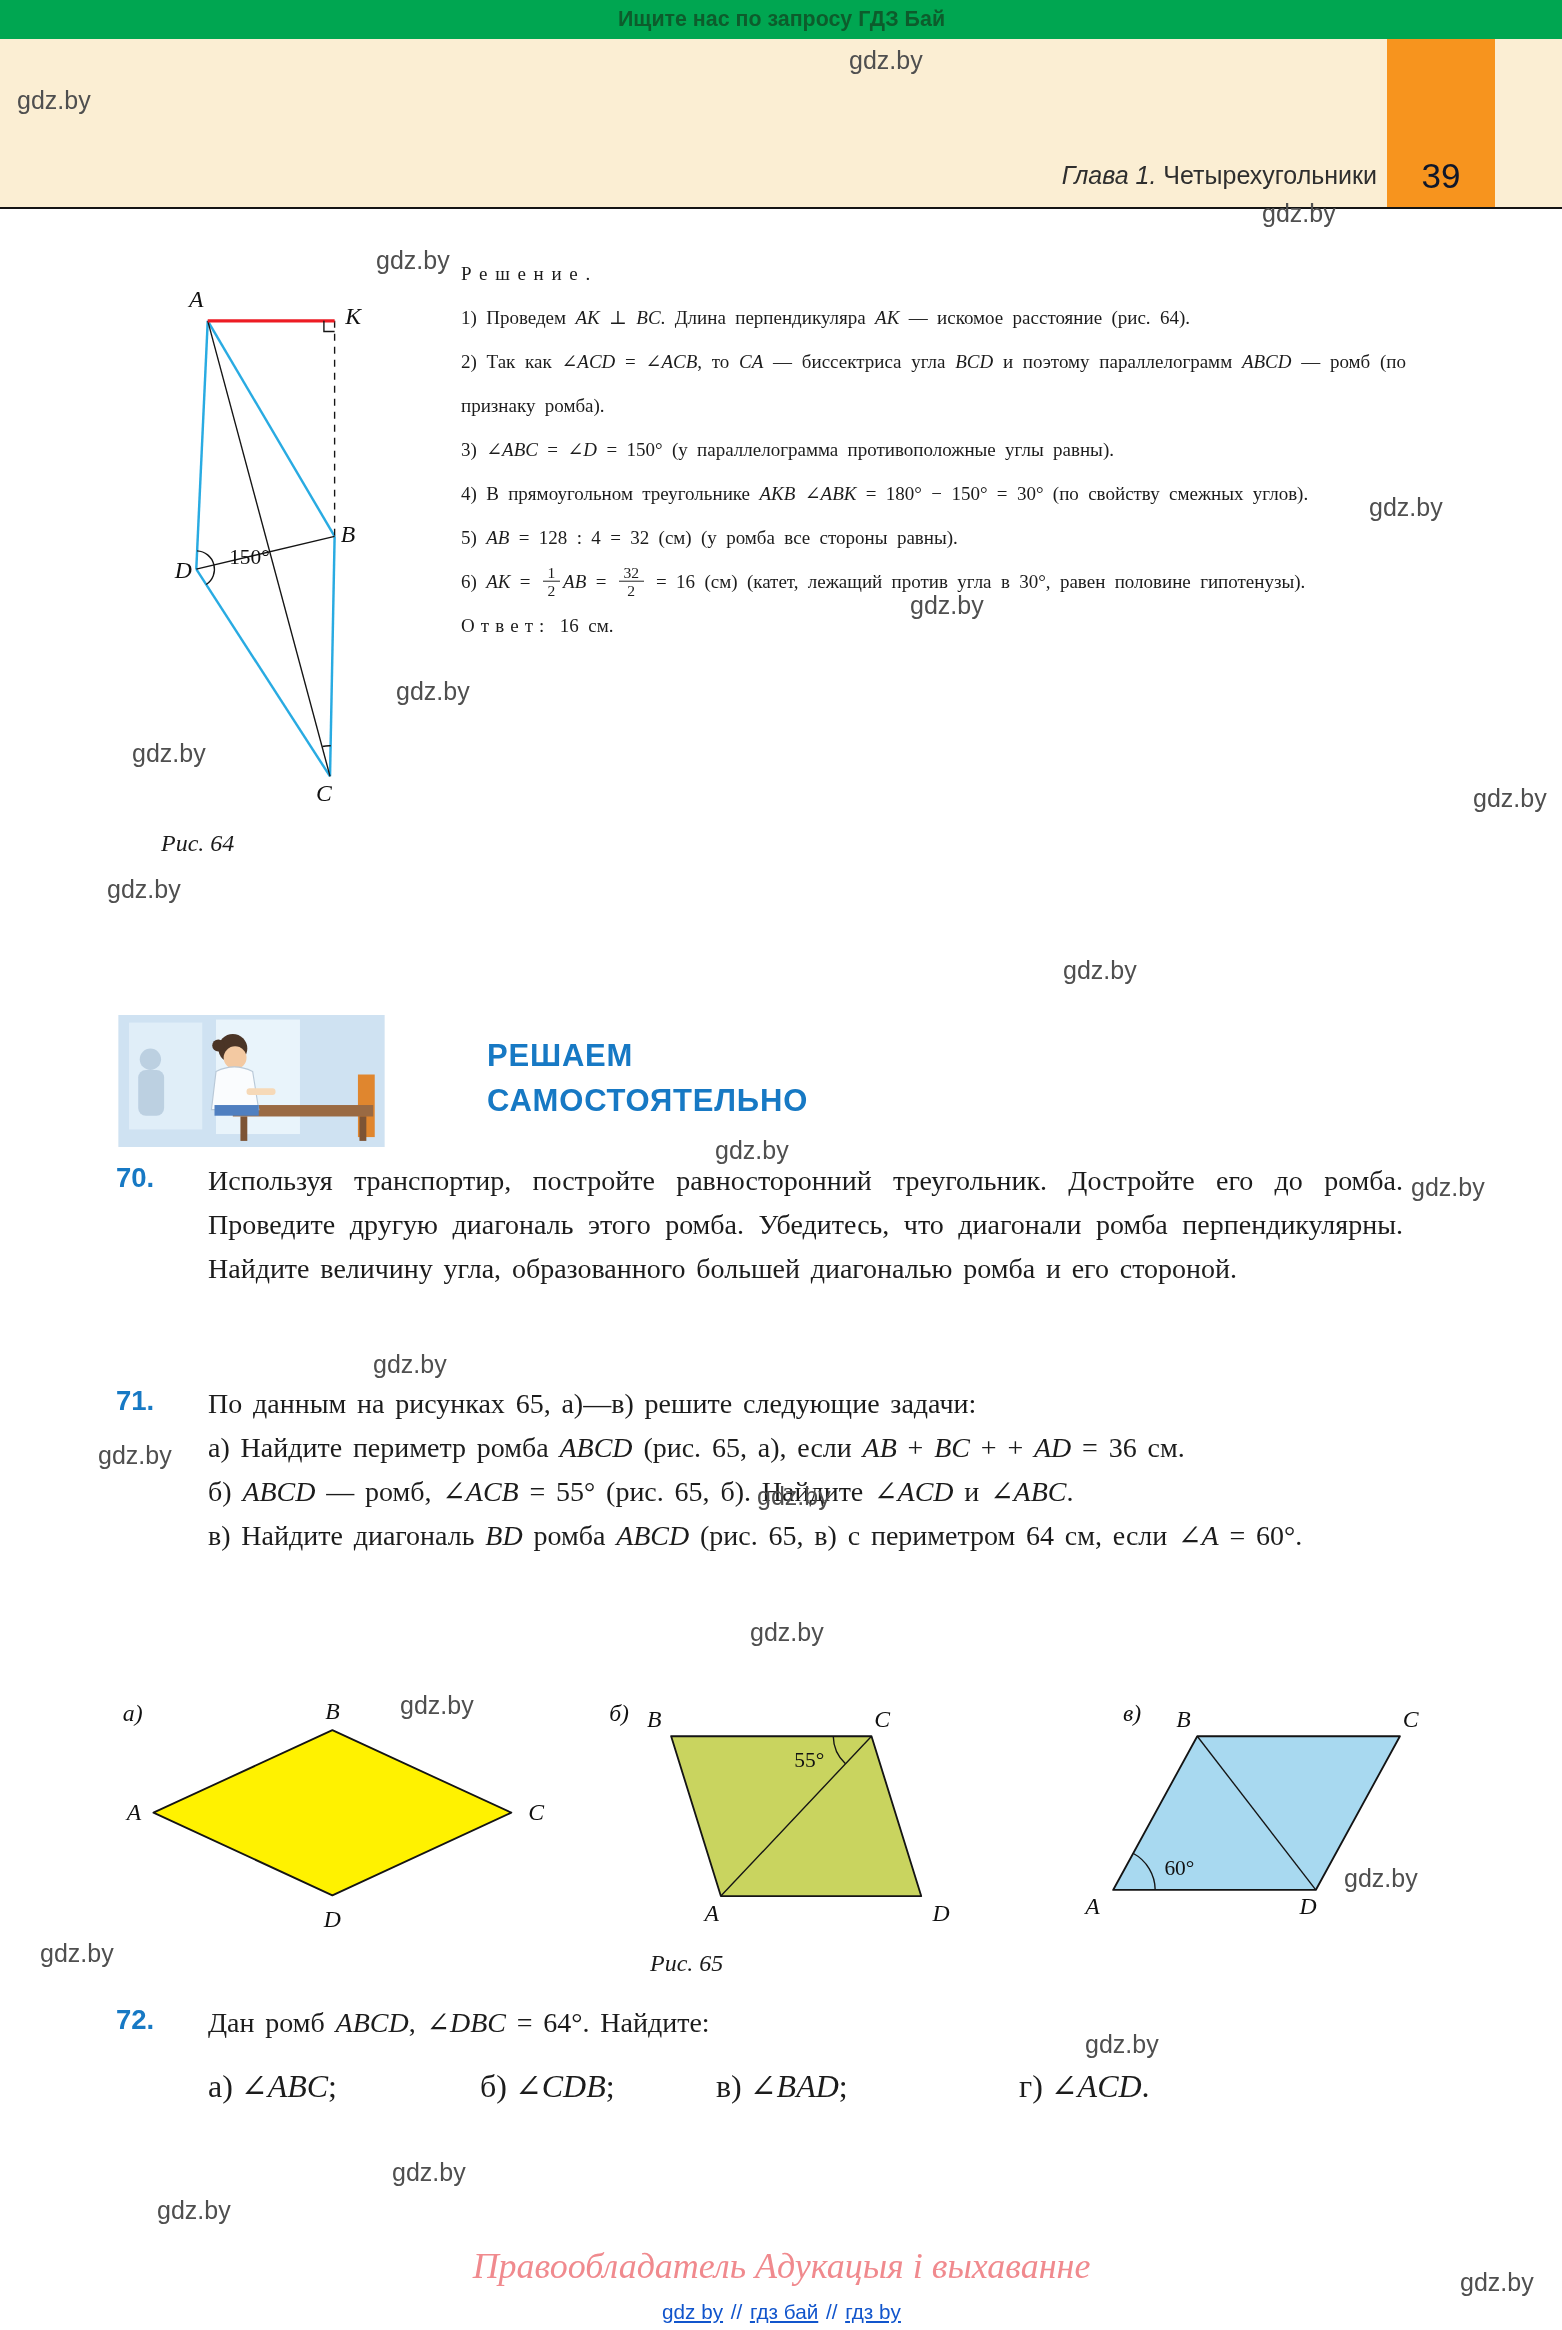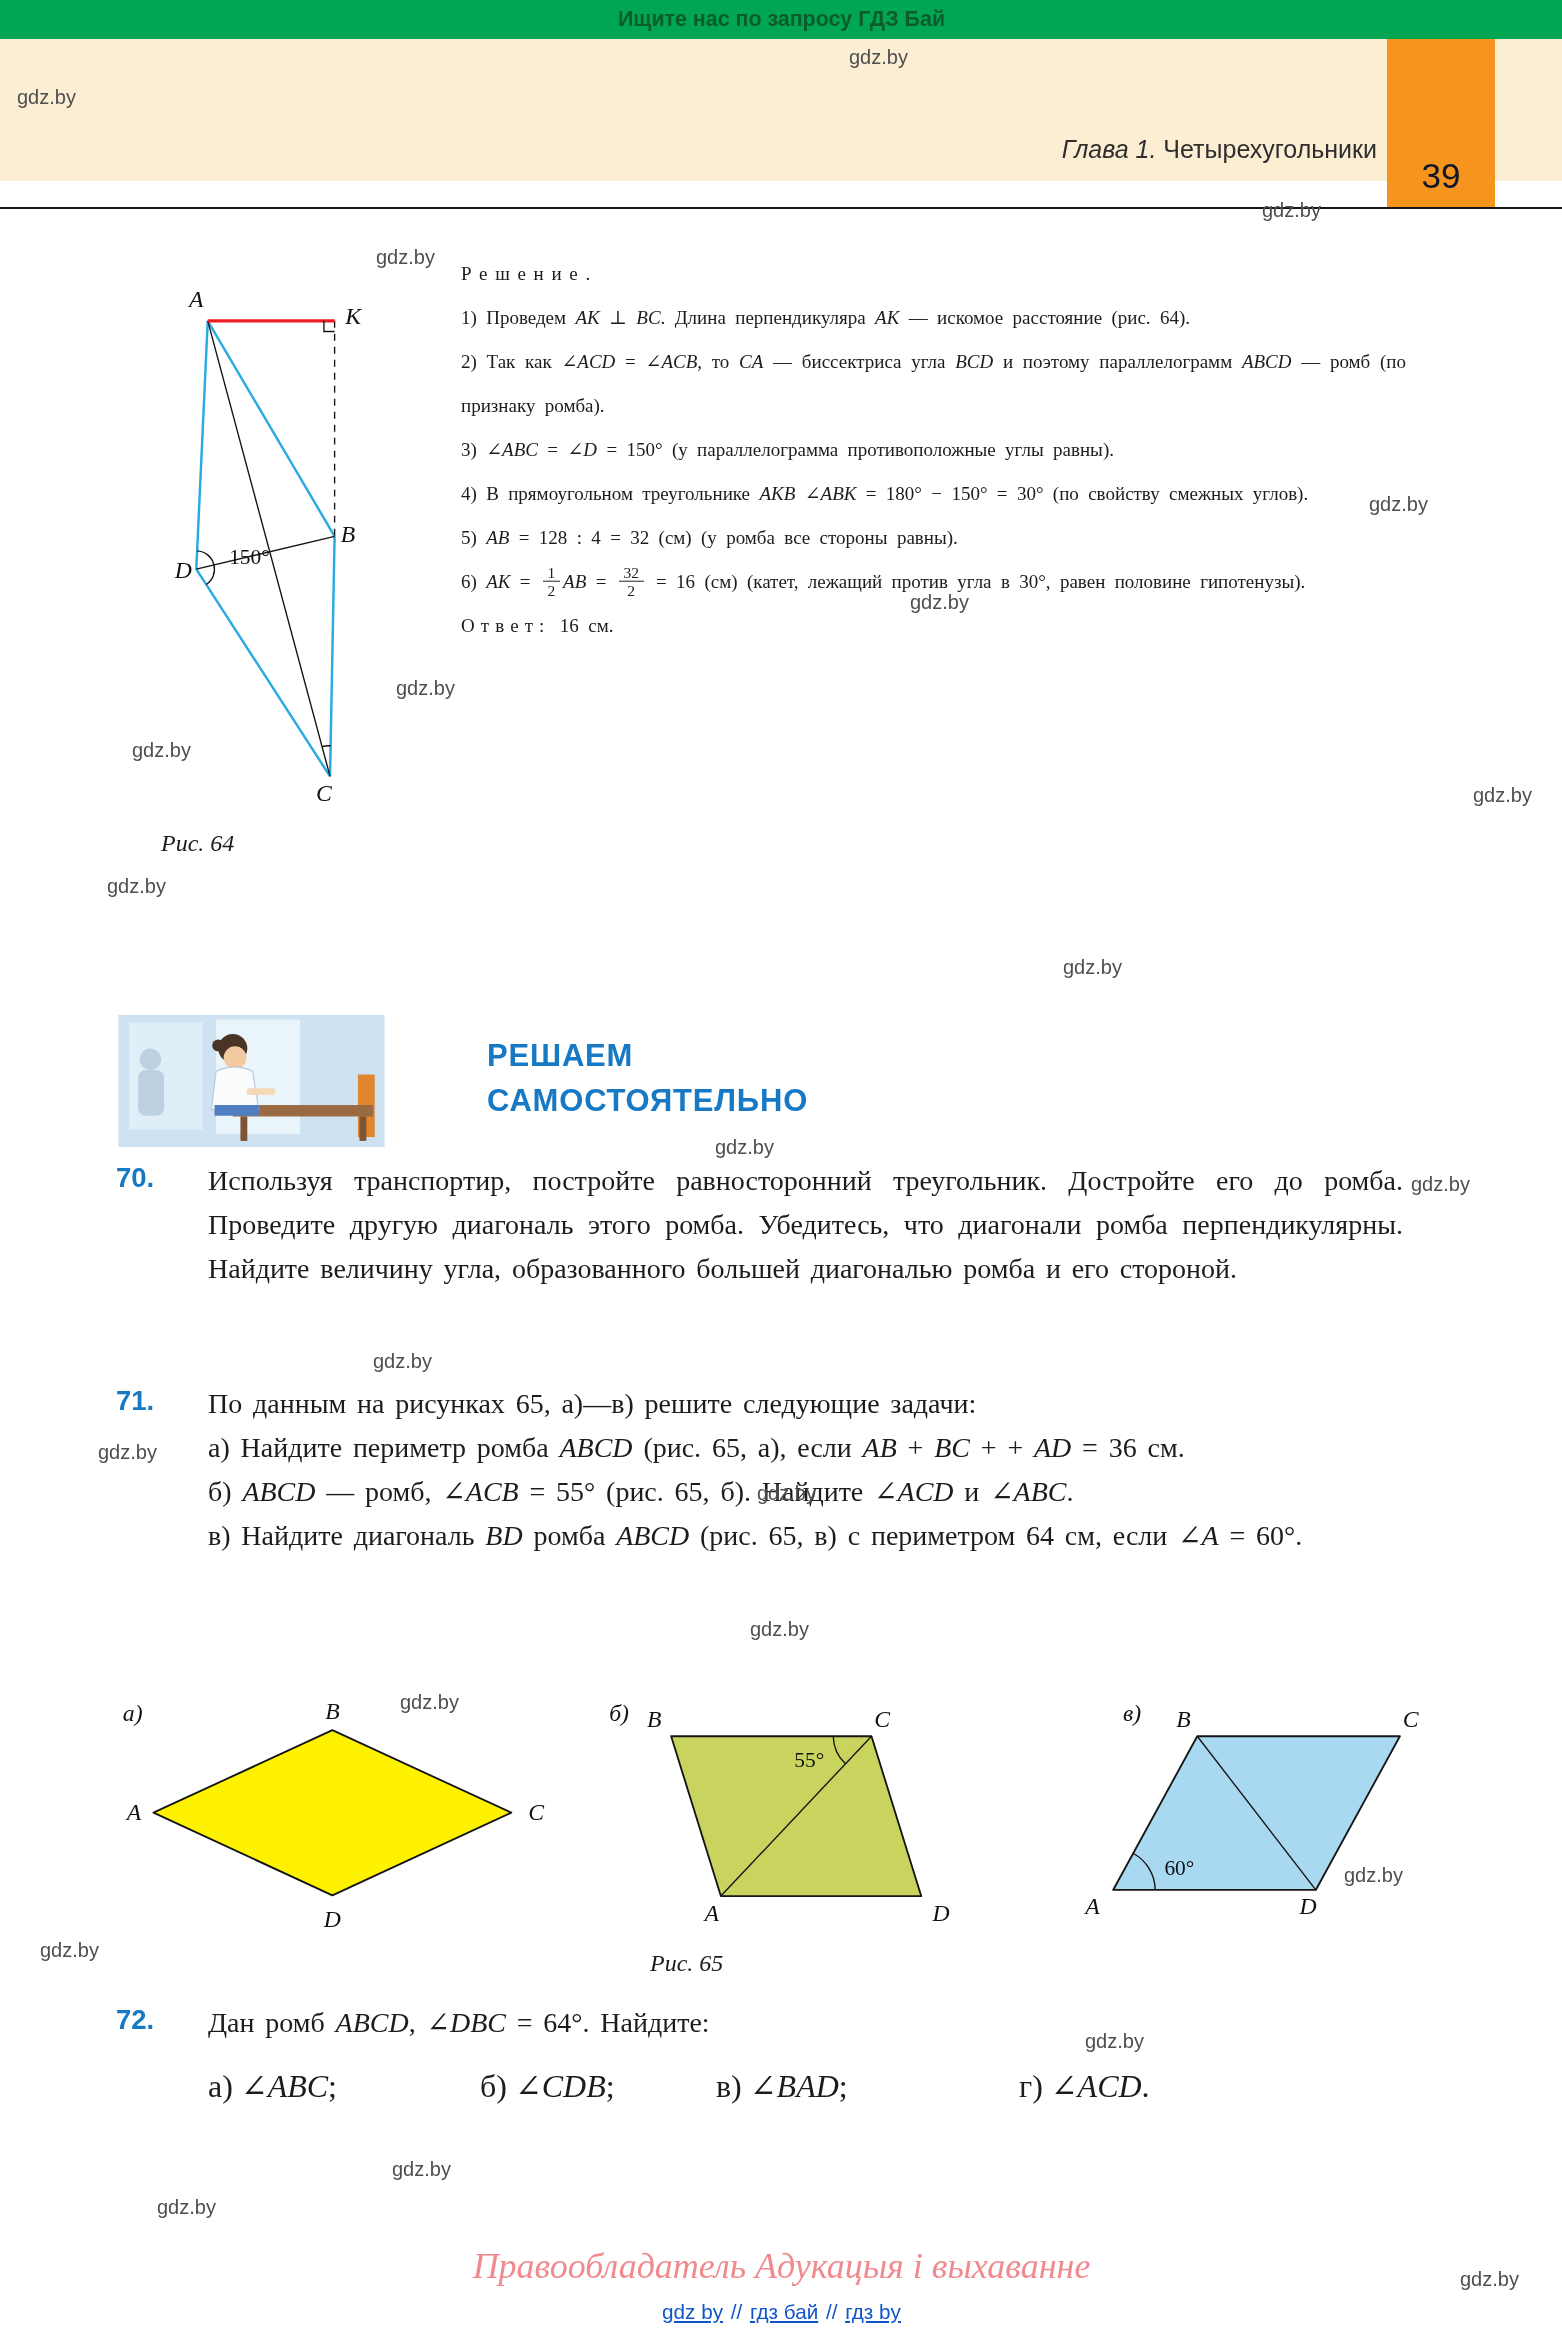--- a/index.html
+++ b/index.html
@@ -8,21 +8,21 @@
     position:relative; width:1563px; height:2330px; background:#ffffff;
     font-family:"Liberation Serif","DejaVu Serif","DejaVu Sans",serif;
     color:#1c1c1c; overflow:hidden;
   }
   
   .greenbar { position:absolute; left:0; top:0; width:100%; height:39px;
     background:var(--green-bar); display:flex; align-items:center; justify-content:center; }
   .greenbar span { font-family:"Liberation Sans","DejaVu Sans",sans-serif;
     font-size:21.4px; font-weight:bold; color:#0d5c2c; }
   
-  .header { position:absolute; left:0; top:39px; width:100%; height:142px; background:var(--header-bg); }
+  .header { position:absolute; left:0; top:39px; width:100%; height:168px; background:var(--header-bg); }
   .chapter { position:absolute; right:186px; bottom:17px;
     font-family:"Liberation Sans","DejaVu Sans",sans-serif; font-size:25px; color:#2e2e2e; }
   .chapter .ch-label { font-style:italic; }
   .pagenum-box { position:absolute; left:1387px; top:0; width:108px; height:168px;
     background:var(--header-orange); display:flex; align-items:flex-end; justify-content:center; padding-bottom:10.7px; }
   .pagenum-box span { font-family:"Liberation Sans","DejaVu Sans",sans-serif; font-size:35px; color:#0f172a; }
   .divider { position:absolute; left:0; top:207px; width:100%; height:2.3px; background:#141414; }
   
   .solution { position:absolute; left:461px; top:252px; width:945px;
     font-size:19px; line-height:44px; text-align:justify; word-spacing:4.6px; }
@@ -61,21 +61,21 @@
   .poly-v { fill:var(--fill-lightblue); stroke:#141414; stroke-width:2.4; stroke-linejoin:round; }
   
   .copyright { position:absolute; left:0; top:2245px; width:100%; text-align:center;
     font-style:italic; font-size:36px; color:var(--footer-pink); }
   .links { position:absolute; left:0; top:2300px; width:100%; text-align:center;
     font-family:"Liberation Sans","DejaVu Sans",sans-serif; font-size:20.7px; color:var(--link-blue); }
   .links .lnk { text-decoration:underline; margin:0 5.4px; cursor:pointer; }
   .links .sep { margin:0 2.3px; }
   
   .wm { position:absolute; font-family:"Liberation Sans","DejaVu Sans",sans-serif;
-    font-size:20px; color:var(--watermark-gray); z-index:40; white-space:nowrap; }
+    font-size:25px; color:var(--watermark-gray); z-index:40; white-space:nowrap; }
 </style>
 </head>
 <body>
 
 <div class="page">
 
   <div class="greenbar">
     <span>Ищите нас по запросу ГДЗ Бай</span>
   </div>
 

